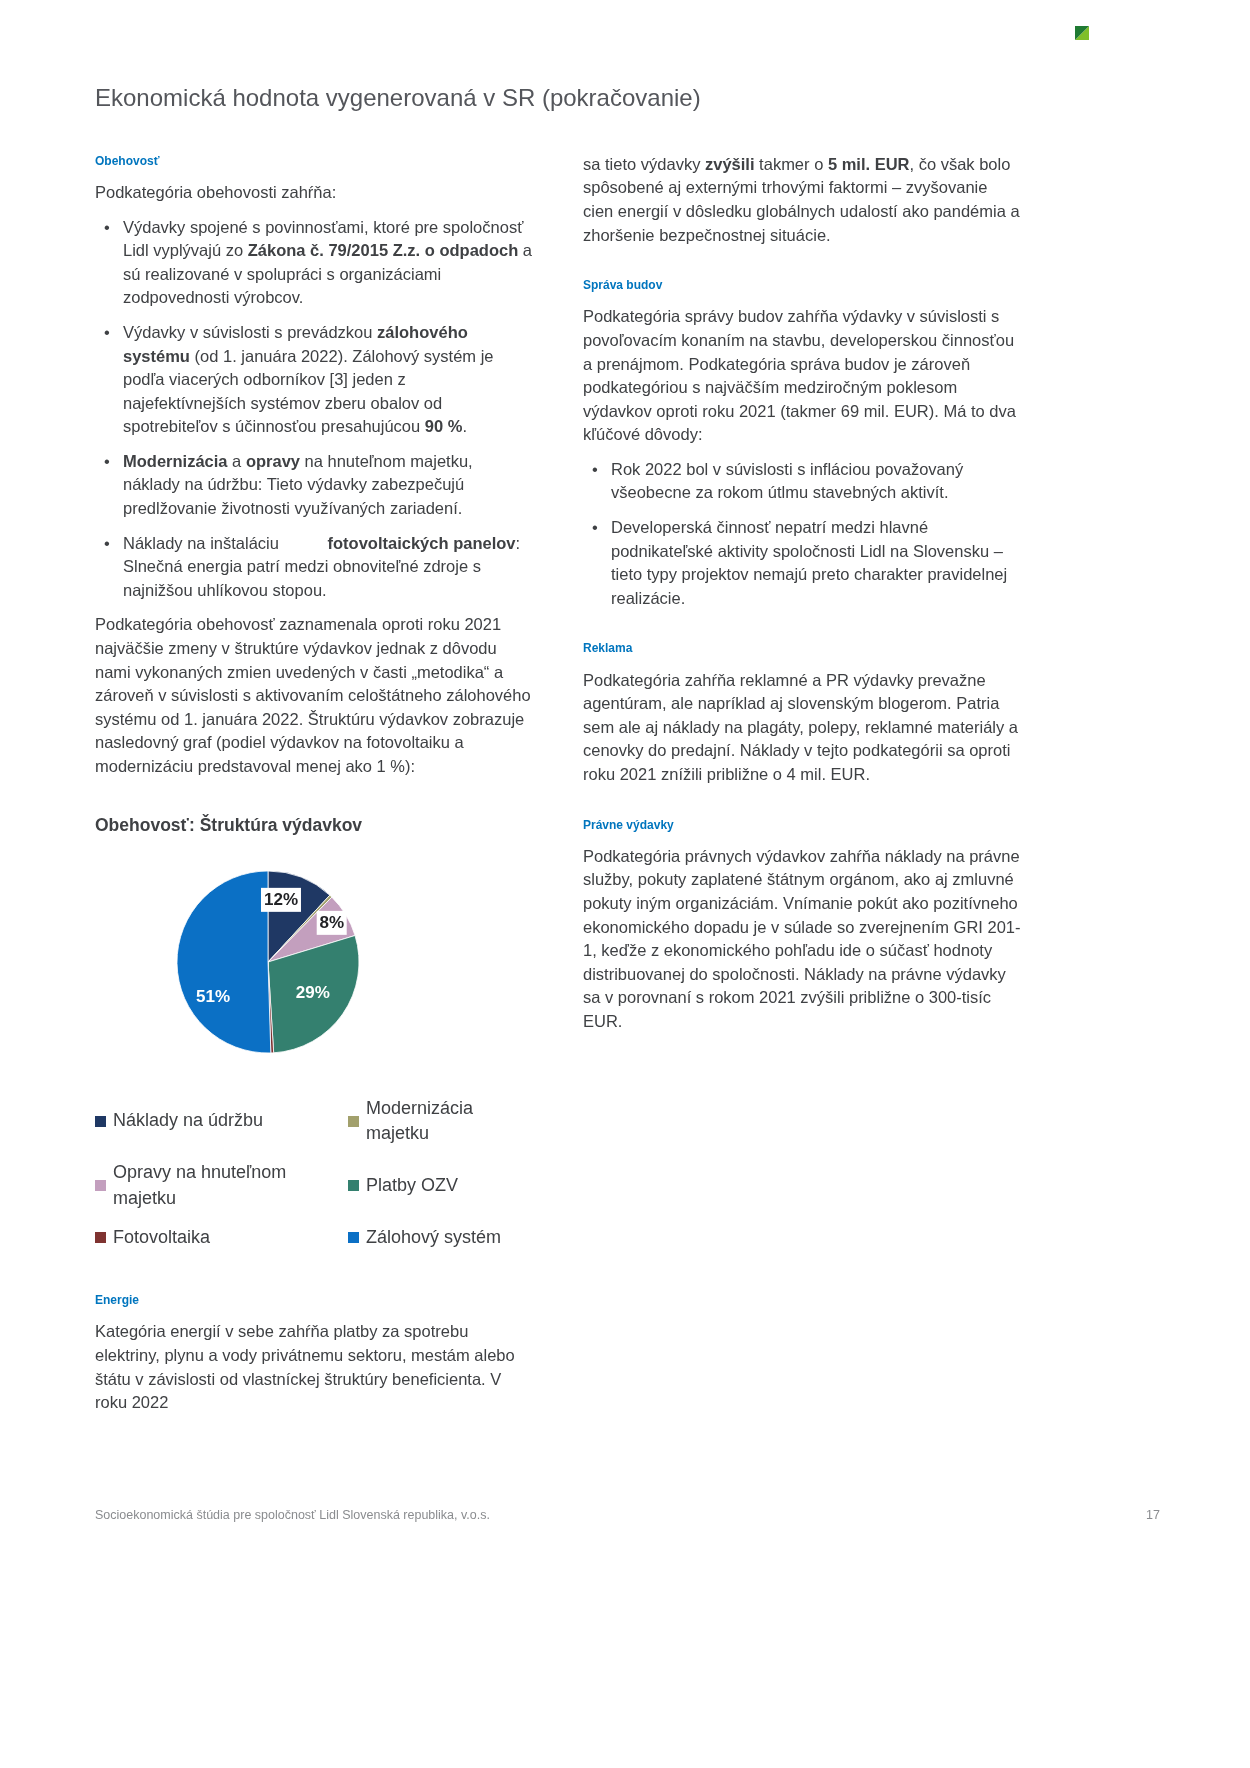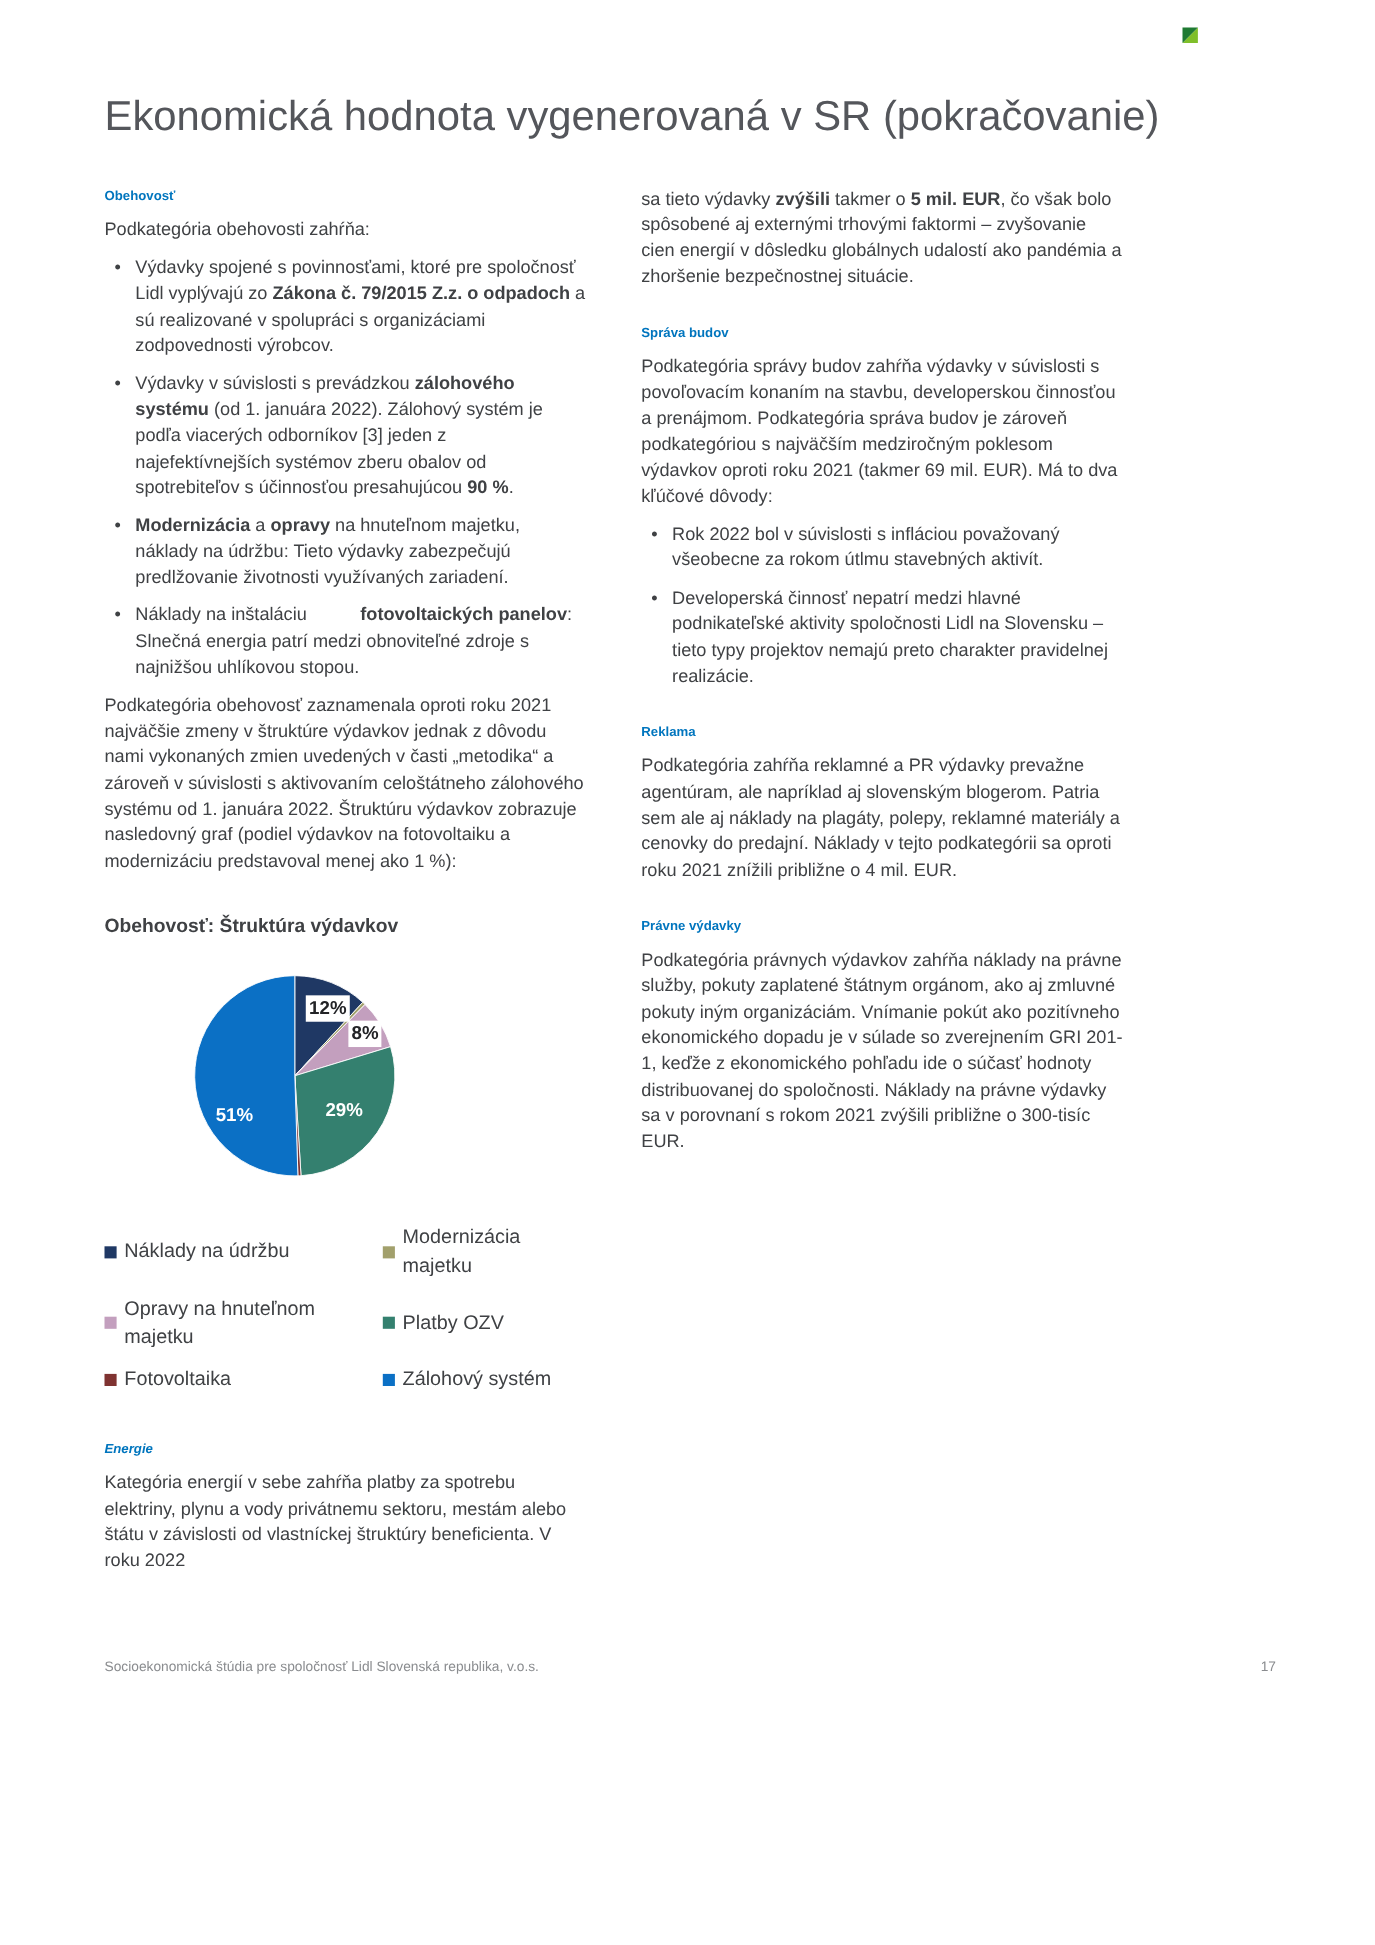--- a/index.html
+++ b/index.html
@@ -10,21 +10,21 @@
     background:#ffffff;
     font-family:"Liberation Sans", sans-serif;
     color:#3F4144;
     font-size:16.5px;
     line-height:1.43;
     overflow:hidden;
   }
   .corner-icon{position:absolute;top:24px;left:1074px;width:16px;height:16px;}
   .title{
     margin:84px 0 0 95px;
-    font-size:38px;
+    font-size:24px;
     font-weight:400;
     color:#54565B;
     line-height:1.2;
   }
   .columns{
     display:flex;
     gap:50px;
     margin:40px 0 0 95px;
     width:926px;
     align-items:flex-start;
@@ -62,21 +62,21 @@
   .legend{
     display:grid;
     grid-template-columns:253px 1fr;
     row-gap:13px;
     margin-top:24px;
     width:440px;
     font-size:18px;
   }
   .legend-item{display:flex;align-items:center;gap:7px;}
   .swatch{width:11px;height:11px;flex:none;display:inline-block;}
-  .energie-heading{margin-top:42px !important;font-style:italic;}
+  .energie-heading{margin-top:42px !important;}
   .footer{
     position:absolute;
     left:95px;
     right:90px;
     top:1507px;
     display:flex;
     justify-content:space-between;
     font-size:12.5px;
     color:#8A8C8F;
   }
@@ -112,21 +112,21 @@
         <div class="chart-title">Obehovosť: Štruktúra výdavkov</div>
         <div class="pie-wrap" id="pie">
             <svg viewBox="0 0 440 220" width="440" height="220">
               <path d="M 173 110 L 173 19 A 91 91 0 0 1 234.7968448247956 43.20067388288912 Z" fill="#1F3864" stroke="#ffffff" stroke-width="0.8"></path>
               <path d="M 173 110 L 234.7968448247956 43.20067388288912 A 91 91 0 0 1 236.84440243861468 45.15485926257688 Z" fill="#A2A06C" stroke="#ffffff" stroke-width="0.8"></path>
               <path d="M 173 110 L 236.84440243861468 45.15485926257688 A 91 91 0 0 1 260.0558524318592 83.49946118732007 Z" fill="#C39FBE" stroke="#ffffff" stroke-width="0.8"></path>
               <path d="M 173 110 L 260.0558524318592 83.49946118732007 A 91 91 0 0 1 178.65743700626473 200.8239693391571 Z" fill="#34806F" stroke="#ffffff" stroke-width="0.8"></path>
               <path d="M 173 110 L 178.65743700626473 200.8239693391571 A 91 91 0 0 1 175.83008746655514 200.95598168857092 Z" fill="#7F3331" stroke="#ffffff" stroke-width="0.8"></path>
               <path d="M 173 110 L 175.83008746655514 200.95598168857092 A 91 91 0 1 1 172.99999999999997 19 Z" fill="#0B70C5" stroke="#ffffff" stroke-width="0.8"></path>
             </svg>
-            <div class="pie-label dark" style="left: 203px; top: 48.1441px;">12%</div>
+            <div class="pie-label dark" style="left: 186px; top: 48.1441px;">12%</div>
             <div class="pie-label dark" style="left: 236.835px; top: 71.3581px;">8%</div>
             <div class="pie-label light" style="left: 217.861px; top: 141.124px;">29%</div>
             <div class="pie-label light" style="left: 118.05px; top: 145.685px;">51%</div>
           </div>
         <div class="legend" id="legend">
             <div class="legend-item">
               <span class="swatch" style="background: rgb(31, 56, 100);"></span>
               <span>Náklady na údržbu</span>
             </div>
             <div class="legend-item">

